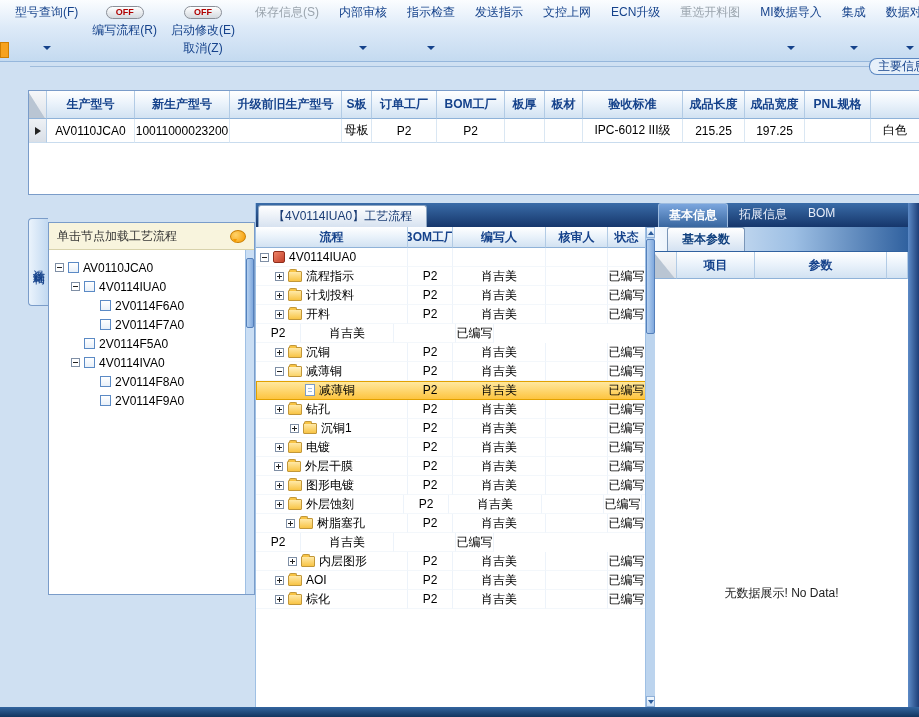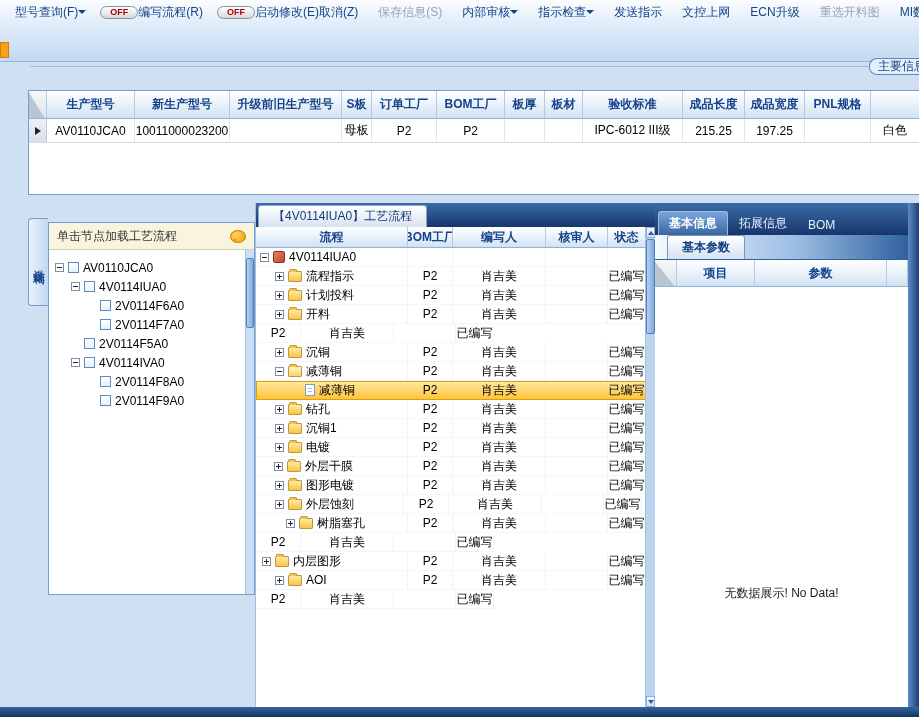--- a/index.html
+++ b/index.html
@@ -4,21 +4,21 @@
 <style>
 *{margin:0;padding:0;box-sizing:border-box}
 html,body{background:#eef4fb}
 body{font-family:"Liberation Sans","DejaVu Sans",sans-serif;font-size:12px}
 #canvas{position:relative;width:919px;height:717px;background:#cfe0f2;overflow:hidden}
 
 
 #toolbar{position:absolute;left:0;top:0;width:919px;height:62px;
   background:linear-gradient(#fbfdff,#ddeaf8 45%,#c4daf0);
   border-bottom:1px solid #96b7dc;display:flex;align-items:stretch;padding:3px 0 2px 8px}
-.tb-col{display:flex;flex-direction:row;padding:0 7px;color:#15428b;cursor:default}
+.tb-col{display:flex;flex-direction:column;padding:0 7px;color:#15428b;cursor:default}
 .tb-disabled,.tb-disabled .tb-label{color:#9aa4ad}
 .tb-slot{height:18px;display:flex;align-items:center;justify-content:center}
 .tb-label{white-space:nowrap}
 .off-pill{font-size:9px;font-weight:bold;color:#b00000;border:1px solid #8a8f98;border-radius:7px;
   background:linear-gradient(#ffffff,#d4d9df);padding:0 9px;line-height:11px}
 .tb-arrow{width:0;height:0;border-left:4px solid transparent;border-right:4px solid transparent;border-top:4px solid #15428b}
 .tb-sep{width:1px;background:#a9c3e0;margin:5px 3px;box-shadow:1px 0 0 #fff}
 #corner{position:absolute;left:0;top:42px;width:9px;height:16px;background:#f7a21d;border:1px solid #d07f00}
 
 
@@ -91,21 +91,21 @@
   border:1px solid #8fb0d8;display:flex;align-items:center;justify-content:center}
 #mid-scroll .up{top:0}
 #mid-scroll .down{bottom:0}
 #mid-thumb{position:absolute;left:0;top:12px;width:9px;height:95px;background:linear-gradient(90deg,#b5d0ef,#7fa8dd);
   border:1px solid #5580bb;border-radius:2px}
 .tri-up{width:0;height:0;border-left:3px solid transparent;border-right:3px solid transparent;border-bottom:4px solid #2c5c9c}
 .tri-down{width:0;height:0;border-left:3px solid transparent;border-right:3px solid transparent;border-top:4px solid #2c5c9c}
 
 
 #right-panel{position:absolute;left:655px;top:203px;width:253px;height:504px;background:#fff}
-#right-tabs{height:32px;background:linear-gradient(#3a6ca8,#16366b);display:flex;align-items:flex-end;padding-left:3px;gap:1px}
+#right-tabs{height:24px;background:linear-gradient(#3a6ca8,#16366b);display:flex;align-items:flex-start;padding-left:3px;gap:1px}
 .rtab{padding:3px 10px;color:#e8eefa;white-space:nowrap}
 .rtab-sel{background:linear-gradient(#7ba6de,#38669f);border:1px solid #9dbbdf;border-bottom:none;
   border-radius:3px 3px 0 0;color:#fff;font-weight:bold}
 #subtab-bar{height:25px;background:linear-gradient(90deg,#f4f9fe,#9dbfe4 55%,#30619f);display:flex;
   align-items:flex-end;padding-left:12px;border-bottom:1px solid #30619f}
 #subtab{padding:3px 14px;background:linear-gradient(#ffffff,#d4e2f2);border:1px solid #7a96b8;border-bottom:none;
   border-radius:3px 3px 0 0;color:#10407e;font-weight:bold;white-space:nowrap}
 #right-header{display:flex;height:27px}
 .fill{flex:1}
 #no-data{position:absolute;left:0;right:0;top:382px;text-align:center;color:#222}
@@ -436,21 +436,21 @@
             <div class="exp plus"></div>
             <div class="icon-folder"></div>
             <div class="flabel">钻孔</div>
           </div>
           <div class="fcell ctr" style="width: 45px;">P2</div>
           <div class="fcell ctr" style="width: 93px;">肖吉美</div>
           <div class="fcell ctr" style="width: 62px;"></div>
           <div class="fcell ctr status" style="width: 38px;">已编写</div>
         </div>
         <div class="frow">
-          <div class="fcell" style="width: 152px; padding-left: 19px;">
+          <div class="fcell" style="width: 152px; padding-left: 34px;">
             <div class="exp plus"></div>
             <div class="icon-folder"></div>
             <div class="flabel">沉铜1</div>
           </div>
           <div class="fcell ctr" style="width: 45px;">P2</div>
           <div class="fcell ctr" style="width: 93px;">肖吉美</div>
           <div class="fcell ctr" style="width: 62px;"></div>
           <div class="fcell ctr status" style="width: 38px;">已编写</div>
         </div>
         <div class="frow">
@@ -508,21 +508,21 @@
           <div class="fcell ctr" style="width: 62px;"></div>
           <div class="fcell ctr status" style="width: 38px;">已编写</div>
         </div>
         <div class="frow">
           <div class="fcell ctr" style="width: 45px;">P2</div>
           <div class="fcell ctr" style="width: 93px;">肖吉美</div>
           <div class="fcell ctr" style="width: 62px;"></div>
           <div class="fcell ctr status" style="width: 38px;">已编写</div>
         </div>
         <div class="frow">
-          <div class="fcell" style="width: 152px; padding-left: 6px;">
+          <div class="fcell" style="width: 152px; padding-left: 32px;">
             <div class="exp plus"></div>
             <div class="icon-folder"></div>
             <div class="flabel">内层图形</div>
           </div>
           <div class="fcell ctr" style="width: 45px;">P2</div>
           <div class="fcell ctr" style="width: 93px;">肖吉美</div>
           <div class="fcell ctr" style="width: 62px;"></div>
           <div class="fcell ctr status" style="width: 38px;">已编写</div>
         </div>
         <div class="frow">
@@ -530,20 +530,25 @@
             <div class="exp plus"></div>
             <div class="icon-folder"></div>
             <div class="flabel">AOI</div>
           </div>
           <div class="fcell ctr" style="width: 45px;">P2</div>
           <div class="fcell ctr" style="width: 93px;">肖吉美</div>
           <div class="fcell ctr" style="width: 62px;"></div>
           <div class="fcell ctr status" style="width: 38px;">已编写</div>
         </div>
         <div class="frow">
+          <div class="fcell" style="width: 152px; padding-left: 19px;">
+            <div class="exp plus"></div>
+            <div class="icon-folder"></div>
+            <div class="flabel">棕化</div>
+          </div>
           <div class="fcell ctr" style="width: 45px;">P2</div>
           <div class="fcell ctr" style="width: 93px;">肖吉美</div>
           <div class="fcell ctr" style="width: 62px;"></div>
           <div class="fcell ctr status" style="width: 38px;">已编写</div>
         </div>
       </div>
     <div id="mid-scroll">
       <div class="scroll-btn up">
           <span class="tri-up"></span>
         </div>

